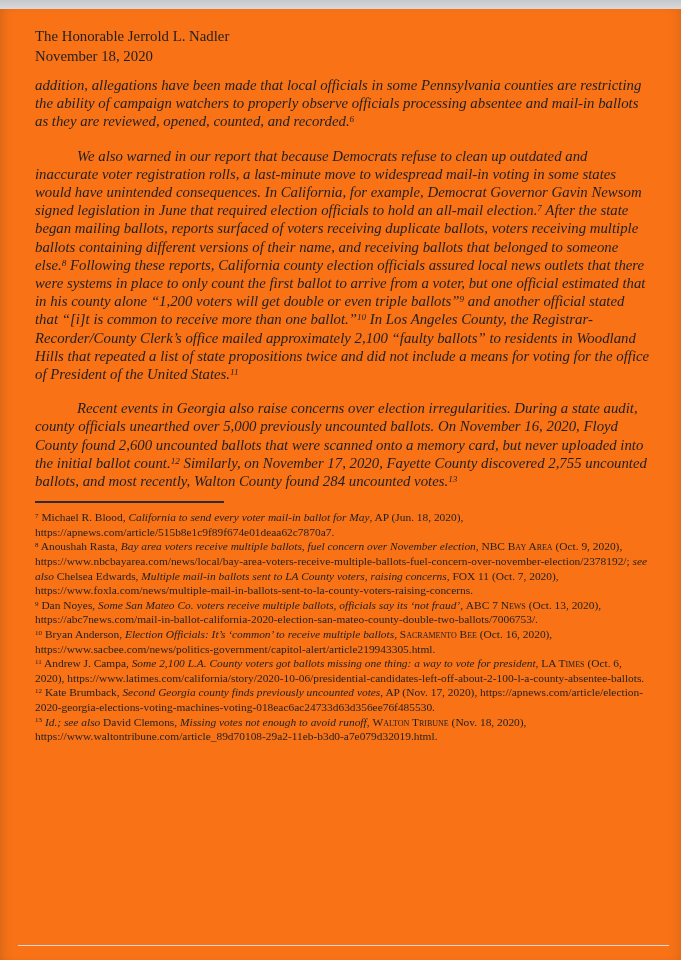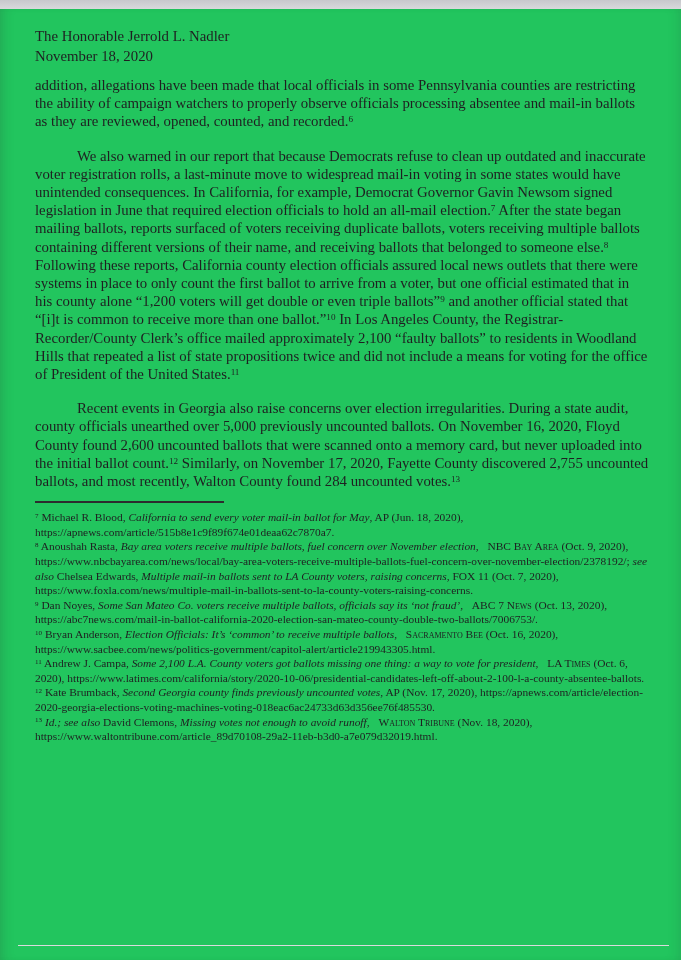--- a/index.html
+++ b/index.html
@@ -11,31 +11,31 @@
   .screen {
     position: relative; width: 681px; height: 960px;
     overflow: hidden; background: #fbfbfa;
   }
   .top-bar {
     position: absolute; top: 0; left: 0; width: 681px; height: 9px;
     background: linear-gradient(#c7c8cc, #d8d9dc);
   }
   .page {
     position: absolute; top: 9px; left: 0; width: 681px; height: 951px;
-    background: #22c55e;
+    background: #f97316;
     box-shadow: inset 10px 0 14px -10px rgba(40,40,45,.25),
                 inset -10px 0 14px -10px rgba(40,40,45,.18);
     color: #1f1f21;
     box-sizing: border-box;
   }
   .letterhead {
     margin: 18px 31px 0 35px;
     font-size: 14.8px; line-height: 19.5px;
   }
-  .body-text { margin: 0 31px 0 35px; }
+  .body-text { margin: 0 31px 0 35px; font-style: italic; }
   p.para {
     margin: 16px 0 0 0;
     font-size: 14.8px; line-height: 18.2px;
     text-align: left;
   }
   p.para.first { margin-top: 10px; }
   p.para.indent { text-indent: 42px; }
   sup {
     font-size: 0.62em;
     vertical-align: baseline;
@@ -46,21 +46,21 @@
     margin: 11px 0 0 35px;
     width: 189px; height: 0;
     border-top: 2px solid #2c2c2e;
   }
   .footnotes {
     margin: 7px 31px 0 35px;
     font-size: 11.4px; line-height: 14.6px;
   }
   .footnote { overflow-wrap: break-word; }
   .it { font-style: italic; }
-  .sc { font-variant: small-caps; margin-left: 6px; }
+  .sc { font-variant: small-caps; }
   .page-bottom-line {
     position: absolute; bottom: 14px; left: 18px; right: 12px;
     height: 1px; background: #dadadc;
   }
 </style>
 </head>
 <body>
 
 <div class="screen">
   <div class="top-bar"></div>

